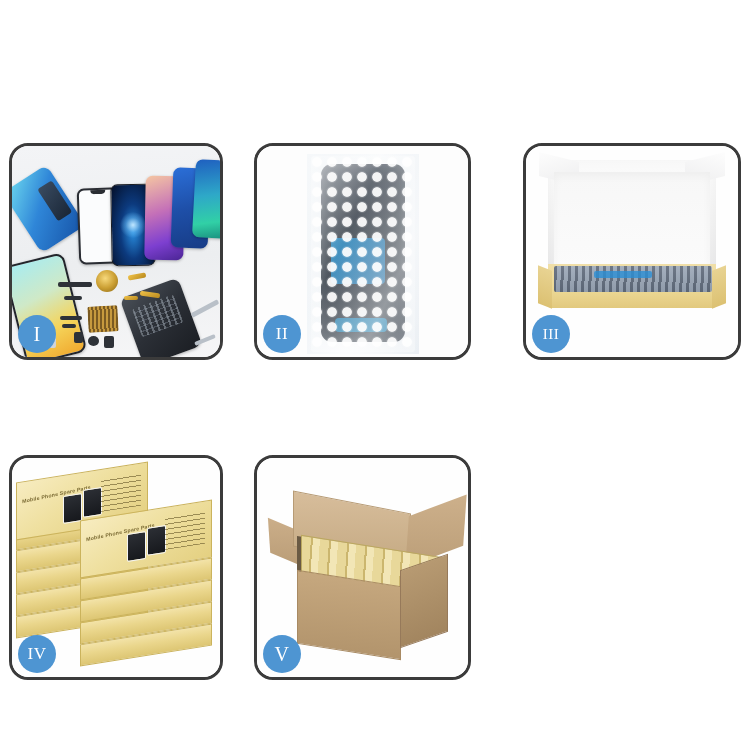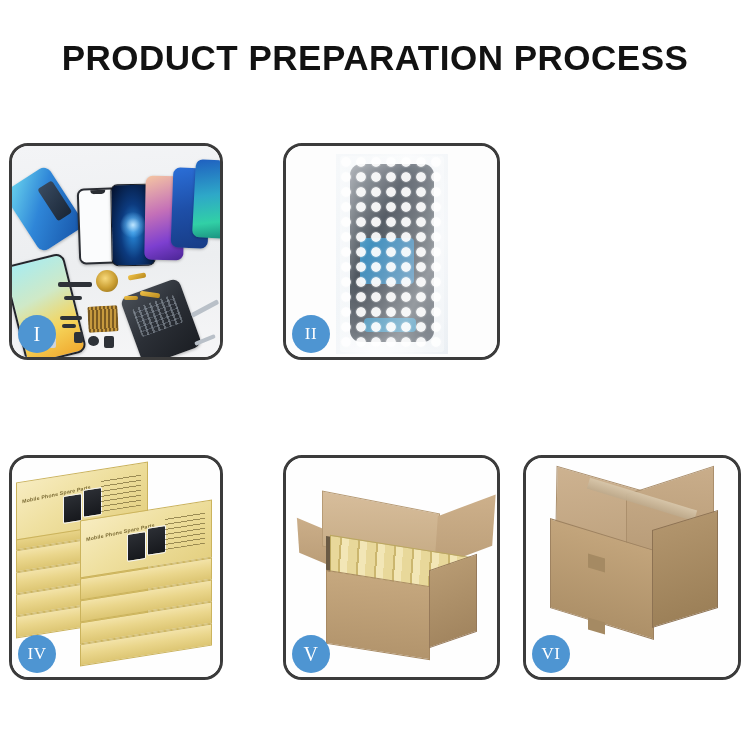--- a/index.html
+++ b/index.html
@@ -63,21 +63,21 @@
     top: 0;
     width: 214px;
     height: 100%;
     border: 3px solid #3b3b3b;
     border-radius: 19px;
     background: #ffffff;
     box-sizing: border-box;
     overflow: hidden;
   }
   .panel.col-1 { left: 9px; }
-  .panel.col-2 { left: 283px; width: 217px; }
+  .panel.col-2 { left: 254px; width: 217px; }
   .panel.col-3 { left: 523px; width: 218px; }
 
   .panel-inner {
     position: absolute;
     inset: 0;
     overflow: hidden;
     border-radius: 16px;
   }
 
   
@@ -439,21 +439,20 @@
   }
   .c6-tab2 {
     position:absolute; left:62px; top:162px; width:17px; height:12px;
     background:#a58a63; transform: skewY(17deg);
   }
 </style>
 </head>
 <body>
 
 <div class="header">
-  <h1 class="title">PRODUCT PREPARATION PROCESS</h1>
 </div>
 
 <div class="grid">
 
   <div class="row row-1">
 
     <div class="panel col-1">
       <div class="panel-inner">
         <div class="p1-bg"></div>
         <div class="phone ph-flex"></div>
@@ -487,20 +486,30 @@
       <div class="panel-inner">
         <div class="p2-bg"></div>
         <div class="bubble-sleeve"></div>
         <div class="bubble-phone"></div>
         <div class="bubble-overlay"></div>
         <div class="bubble-sheen"></div>
       </div>
       <div class="badge wide">II</div>
     </div>
 
+    <div class="panel col-3">
+      <div class="panel-inner">
+        <div class="p3-bg"></div>
+        <div class="box3-lid"></div>
+        <div class="box3-inner"></div>
+        <div class="box3-base"></div>
+        <div class="box3-content"></div>
+      </div>
+      <div class="badge xwide">III</div>
+    </div>
   </div>
 
   <div class="row row-2">
 
     <div class="panel col-1">
       <div class="panel-inner">
         <div class="p4-bg"></div>
         <div class="stack">
           <div class="sbox" style="left:4px;top:148px;"></div>
           <div class="sbox" style="left:4px;top:126px;"></div>
@@ -535,27 +544,14 @@
         <div class="c5-flapBack"></div>
         <div class="c5-flapR"></div>
         <div class="c5-open"></div>
         <div class="c5-goods"></div>
         <div class="c5-front"></div>
         <div class="c5-side"></div>
       </div>
       <div class="badge">V</div>
     </div>
 
-    <div class="panel col-3">
-      <div class="panel-inner">
-        <div class="p6-bg"></div>
-        <div class="c6-top"></div>
-        <div class="c6-top2"></div>
-        <div class="c6-tape"></div>
-        <div class="c6-front"></div>
-        <div class="c6-side"></div>
-        <div class="c6-tab1"></div>
-        <div class="c6-tab2"></div>
-      </div>
-      <div class="badge wide">VI</div>
-    </div>
   </div>
 </div>
 
 </body></html>

